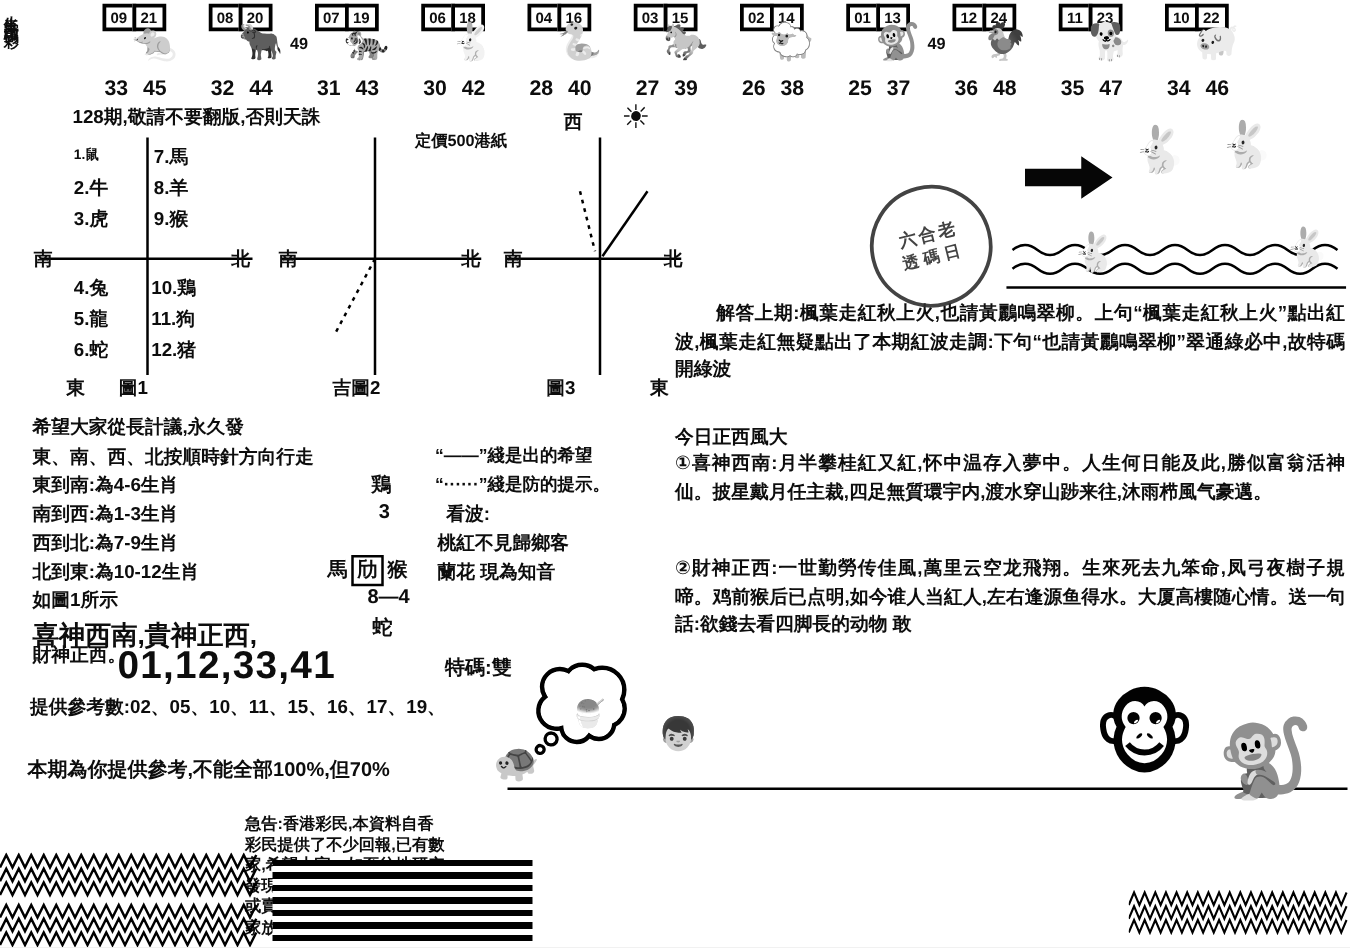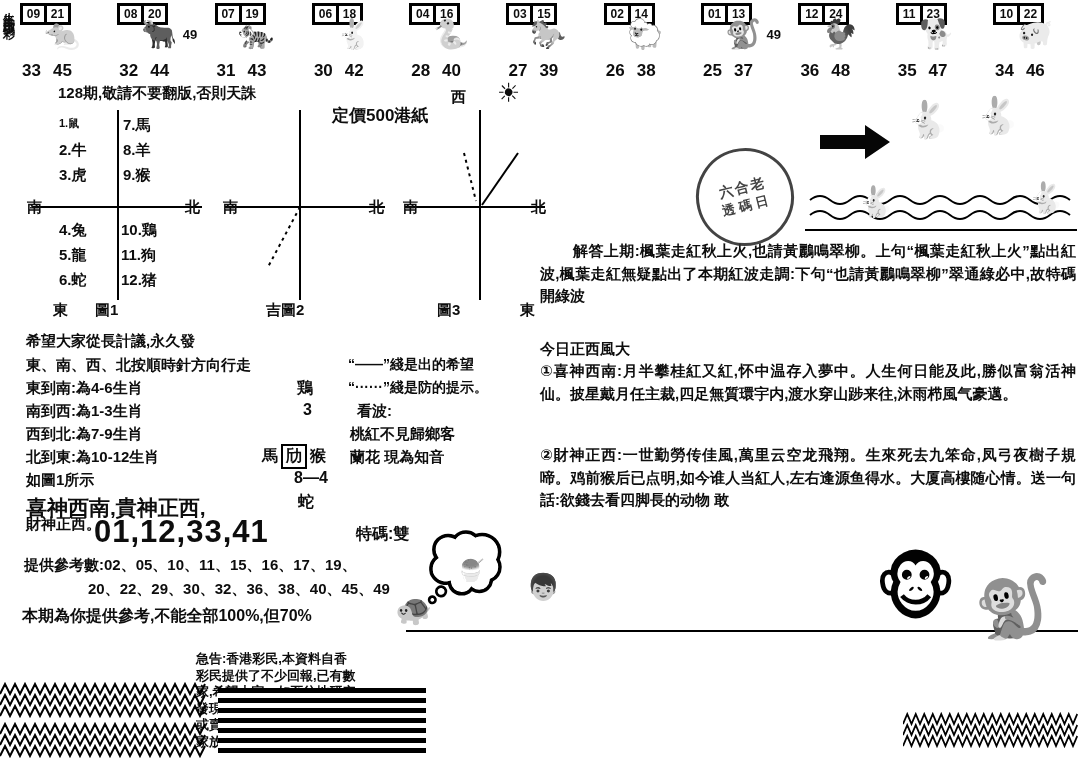--- a/index.html
+++ b/index.html
@@ -1,20 +1,20 @@
 <!DOCTYPE html>
 <html><head>
 <meta charset="utf-8">
 <style>
   html,body{margin:0;padding:0;background:#e8e8e8}
   .page{position:relative;width:1080px;height:758px;background:#ffffff;color:#0d0d0d;
         font-family:"Liberation Sans","DejaVu Sans",sans-serif;overflow:hidden}
   .t{position:absolute;white-space:nowrap;font-weight:700}
   
-  .zrow{position:absolute;left:20px;top:3px;width:1058px;display:flex;justify-content:space-between}
+  .zrow{position:absolute;left:20px;top:3px;width:1058px;display:flex;justify-content:center}
   .zcell{position:relative;width:85px;height:78px}
   .zboxes{display:flex}
   .nbox{width:21px;height:16px;border:3px solid #000;display:flex;align-items:center;justify-content:center;
         font-size:12px;font-weight:700;background:#fff}
   .nbox+.nbox{margin-left:-3px}
   .zanimal{position:absolute;left:24px;top:17px;font-size:29px;line-height:1;filter:grayscale(1) contrast(1.2)}
   .zextra{position:absolute;right:5px;top:24px;font-size:13px;font-weight:700}
   .zbottom{position:absolute;left:2px;bottom:0;font-size:17px;font-weight:700;display:flex;gap:12px}
   .par{position:absolute;font-weight:700;line-height:1.5;text-align:justify}
   .boxchar{display:inline-block;border:2px solid #000;padding:0 3px;margin:0 3px;font-weight:700}
@@ -167,21 +167,21 @@
       <div class="zextra"></div>
       <div class="zanimal">🐖</div>
       <div class="zbottom">
           <span>34</span>
           <span>46</span>
         </div>
     </div>
   </div>
 
   <span class="t" style="left:58px;top:84px;font-size:15px">128期,敬請不要翻版,否則天誅</span>
-  <span class="t" style="left:332px;top:104px;font-size:17px">定價500港紙</span>
+  <span class="t" style="left:332px;top:104px;font-size:13px">定價500港紙</span>
   <span class="t" style="left:451px;top:88px;font-size:15px">西</span>
   <span class="t" style="left:497px;top:78px;font-size:26px">☀</span>
 
   <svg class="gray" style="position:absolute;left:20px;top:95px" width="545" height="225" viewBox="0 0 545 225">
     <line x1="98" y1="15" x2="98" y2="205" stroke="#000" stroke-width="2"></line>
     <line x1="12" y1="112" x2="182" y2="112" stroke="#000" stroke-width="2"></line>
     <line x1="280" y1="15" x2="280" y2="205" stroke="#000" stroke-width="2"></line>
     <line x1="205" y1="112" x2="365" y2="112" stroke="#000" stroke-width="2"></line>
     <line x1="280" y1="112" x2="248" y2="172" stroke="#000" stroke-width="2" stroke-dasharray="3 4"></line>
     <line x1="460" y1="15" x2="460" y2="205" stroke="#000" stroke-width="2"></line>
@@ -233,21 +233,20 @@
 
   <span class="t" style="left:348px;top:356px;font-size:14px">“——”綫是出的希望</span>
   <span class="t" style="left:348px;top:379px;font-size:14px">“······”綫是防的提示。</span>
   <span class="t" style="left:357px;top:402px;font-size:15px">看波:</span>
   <span class="t" style="left:350px;top:425px;font-size:15px">桃紅不見歸鄉客</span>
   <span class="t" style="left:350px;top:448px;font-size:15px">蘭花 現為知音</span>
 
   <span class="t" style="left:94px;top:514px;font-size:31px;letter-spacing:1px">01,12,33,41</span>
   <span class="t" style="left:356px;top:524px;font-size:16px">特碼:雙</span>
   <span class="t" style="left:24px;top:556px;font-size:15px">提供參考數:02、05、10、11、15、16、17、19、</span>
-  <span class="t" style="left:88px;top:580px;font-size:15px">20、22、29、30、32、36、38、40、45、49</span>
 
   <span class="t" style="left:22px;top:606px;font-size:16px">本期為你提供參考,不能全部100%,但70%</span>
 
   <div class="urgent">
     <div>急告:香港彩民,本資料自香</div>
     <div>彩民提供了不少回報,已有數</div>
     <div>家,希望大家一如至往地研究</div>
     <div>發現有人使用本資料在非法翻</div>
     <div>或賣斷本資料。現聲明本資料</div>
     <div>家放心。</div>

